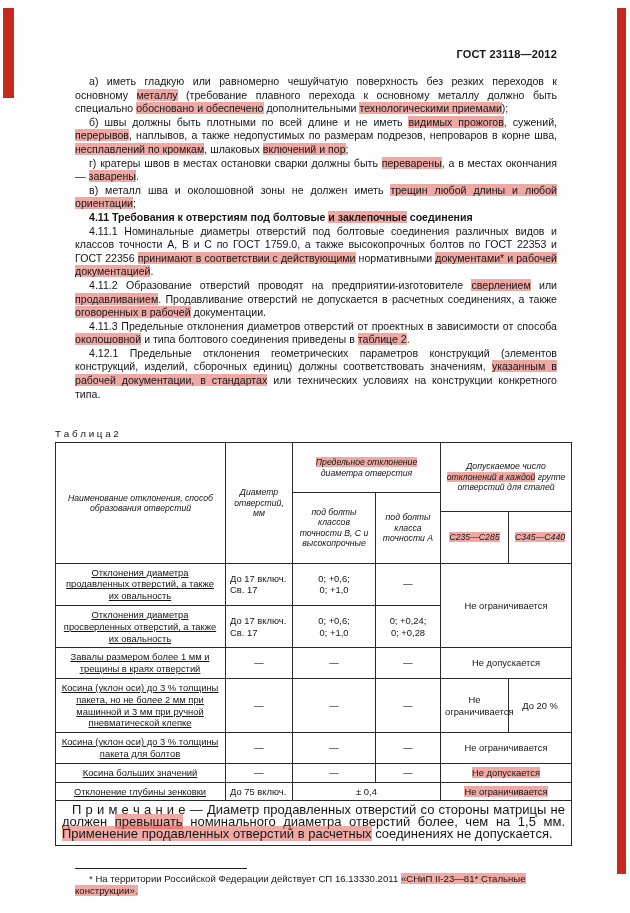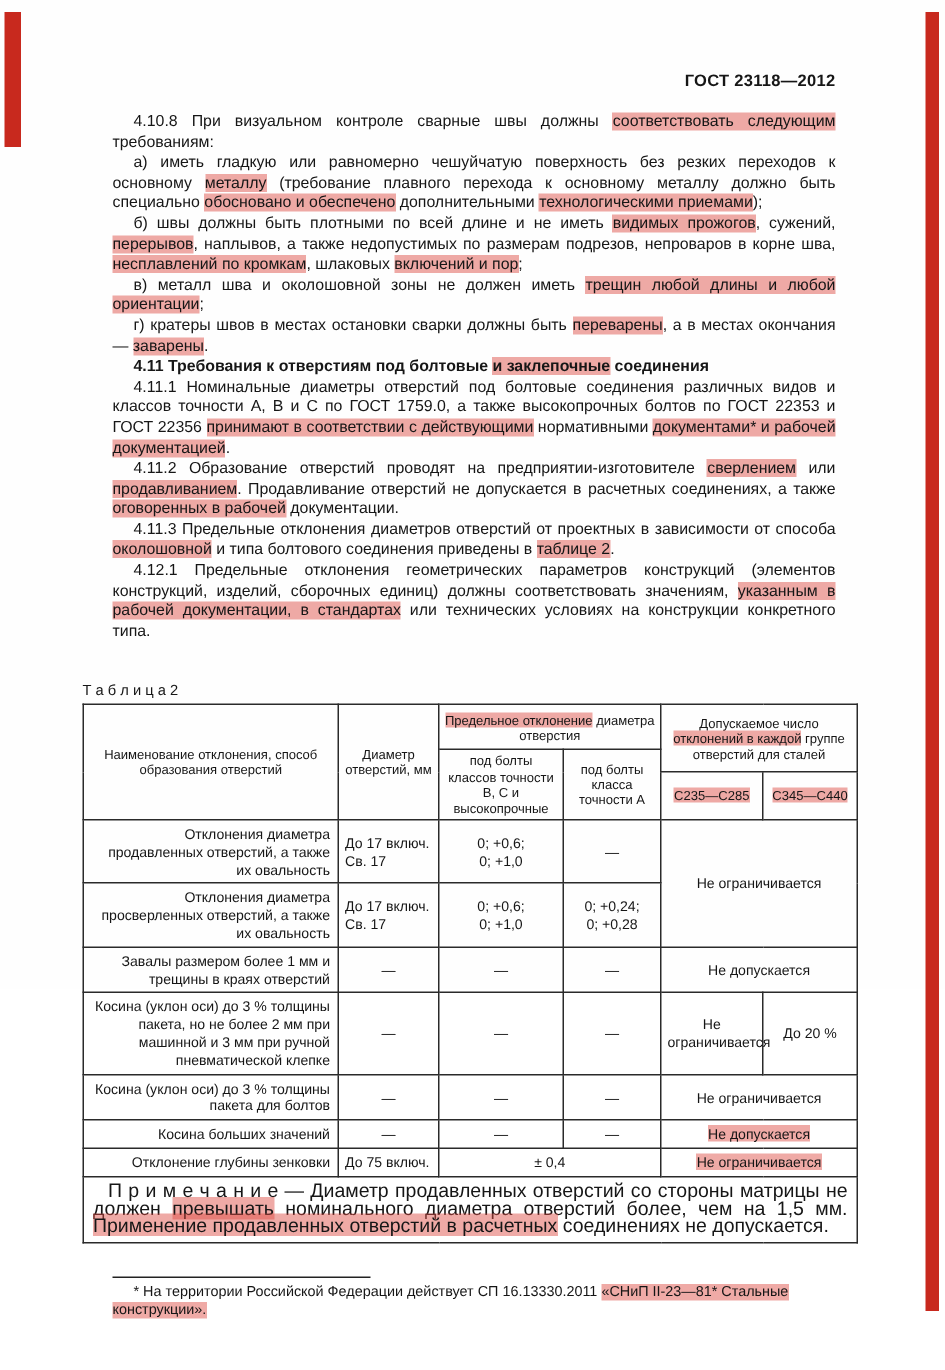--- a/index.html
+++ b/index.html
@@ -9,49 +9,48 @@
   .art{position:absolute;background:var(--scan-red,#c8291e);}
   .content{position:absolute;left:75px;top:48px;width:482px;}
   .gost-header{font-weight:bold;font-size:11px;text-align:right;margin:0 0 15px 0;letter-spacing:.2px;}
   .para{font-size:10.6px;line-height:13.6px;text-align:justify;text-indent:14px;margin:0;}
   .para.bold{font-weight:bold;}
   .hl{background:var(--hl-red,rgba(221,77,68,0.48));}
   .table-wrap{margin:27px 0 0 -20px;width:516px;}
   .tbl-caption{font-size:9.8px;margin:0 0 3px 0;}
   table.t2{border-collapse:collapse;table-layout:fixed;width:516px;}
   .t2 th,.t2 td{border:1px solid #2a2a2a;}
-  .t2 th{font-weight:normal;font-size:8.7px;line-height:10.4px;text-align:center;vertical-align:middle;padding:2px 3px;}
+  .t2 th{font-weight:normal;font-size:8.7px;line-height:10.4px;text-align:center;vertical-align:middle;padding:14px 3px;font-style:italic;}
   .t2 td{font-size:9.4px;line-height:11.8px;padding:3px 4px;vertical-align:middle;}
   tr.h1{height:30px;} tr.h2{height:14px;} tr.h3{height:30px;}
-  td.cname{text-align:right;vertical-align:top;padding:3px 5px 3px 4px;}
+  td.cname{text-align:center;vertical-align:top;padding:3px 5px 3px 4px;text-decoration:underline;}
   td.cc{text-align:center;}
   td.cl{text-align:left;}
   .pre{white-space:pre-line;}
   td.note-cell{text-align:justify;font-size:13px;line-height:11.8px;padding:3px 6px 5px 6px;text-indent:10px;}
   .footnote{margin-top:22px;}
   .fn-rule{width:172px;border-top:1px solid #222;margin-bottom:4px;}
   .fn-text{font-size:9.6px;line-height:12px;text-indent:14px;margin:0;text-align:left;}
 </style>
 </head>
 <body>
 
 <div class="page">
 
   <div class="art" style="left:3px;top:8px;width:11px;height:90px;"></div>
   <div class="art" style="right:4px;top:8px;width:9px;height:866px;"></div>
 
   <div class="content">
 
     <div class="gost-header">ГОСТ 23118—2012</div>
 
-    <p class="para"><span>4.10.8 При визуальном контроле сварные швы должны </span><span class="hl">соответствовать следующим</span><span> требованиям:</span></p>
     <p class="para"><span>а) иметь гладкую или равномерно чешуйчатую поверхность без резких переходов к основному </span><span class="hl">металлу</span><span> (требование плавного перехода к основному металлу должно быть специально </span><span class="hl">обосновано и обеспечено</span><span> дополнительными </span><span class="hl">технологическими приемами</span><span>);</span></p>
     <p class="para"><span>б) швы должны быть плотными по всей длине и не иметь </span><span class="hl">видимых прожогов</span><span>, сужений, </span><span class="hl">перерывов</span><span>, наплывов, а также недопустимых по размерам подрезов, непроваров в корне шва, </span><span class="hl">несплавлений по кромкам</span><span>, шлаковых </span><span class="hl">включений и пор</span><span>;</span></p>
+    <p class="para"><span>г) кратеры швов в местах остановки сварки должны быть </span><span class="hl">переварены</span><span>, а в местах окончания — </span><span class="hl">заварены</span><span>.</span></p>
     <p class="para"><span>в) металл шва и околошовной зоны не должен иметь </span><span class="hl">трещин любой длины и любой ориентации</span><span>;</span></p>
-    <p class="para"><span>г) кратеры швов в местах остановки сварки должны быть </span><span class="hl">переварены</span><span>, а в местах окончания — </span><span class="hl">заварены</span><span>.</span></p>
     <p class="para bold"><span>4.11 Требования к отверстиям под болтовые </span><span class="hl">и заклепочные</span><span> соединения</span></p>
     <p class="para"><span>4.11.1 Номинальные диаметры отверстий под болтовые соединения различных видов и классов точности А, В и С по ГОСТ 1759.0, а также высокопрочных болтов по ГОСТ 22353 и ГОСТ 22356 </span><span class="hl">принимают в соответствии с действующими</span><span> нормативными </span><span class="hl">документами* и рабочей документацией</span><span>.</span></p>
     <p class="para"><span>4.11.2 Образование отверстий проводят на предприятии-изготовителе </span><span class="hl">сверлением</span><span> или </span><span class="hl">продавливанием</span><span>. Продавливание отверстий не допускается в расчетных соединениях, а также </span><span class="hl">оговоренных в рабочей</span><span> документации.</span></p>
     <p class="para"><span>4.11.3 Предельные отклонения диаметров отверстий от проектных в зависимости от способа </span><span class="hl">околошовной</span><span> и типа болтового соединения приведены в </span><span class="hl">таблице 2</span><span>.</span></p>
     <p class="para"><span>4.12.1 Предельные отклонения геометрических параметров конструкций (элементов конструкций, изделий, сборочных единиц) должны соответствовать значениям, </span><span class="hl">указанным в рабочей документации, в стандартах</span><span> или технических условиях на конструкции конкретного типа.</span></p>
 
     <div class="table-wrap">
       <div class="tbl-caption">Т а б л и ц а  2</div>
       <table class="t2">
         <colgroup>

